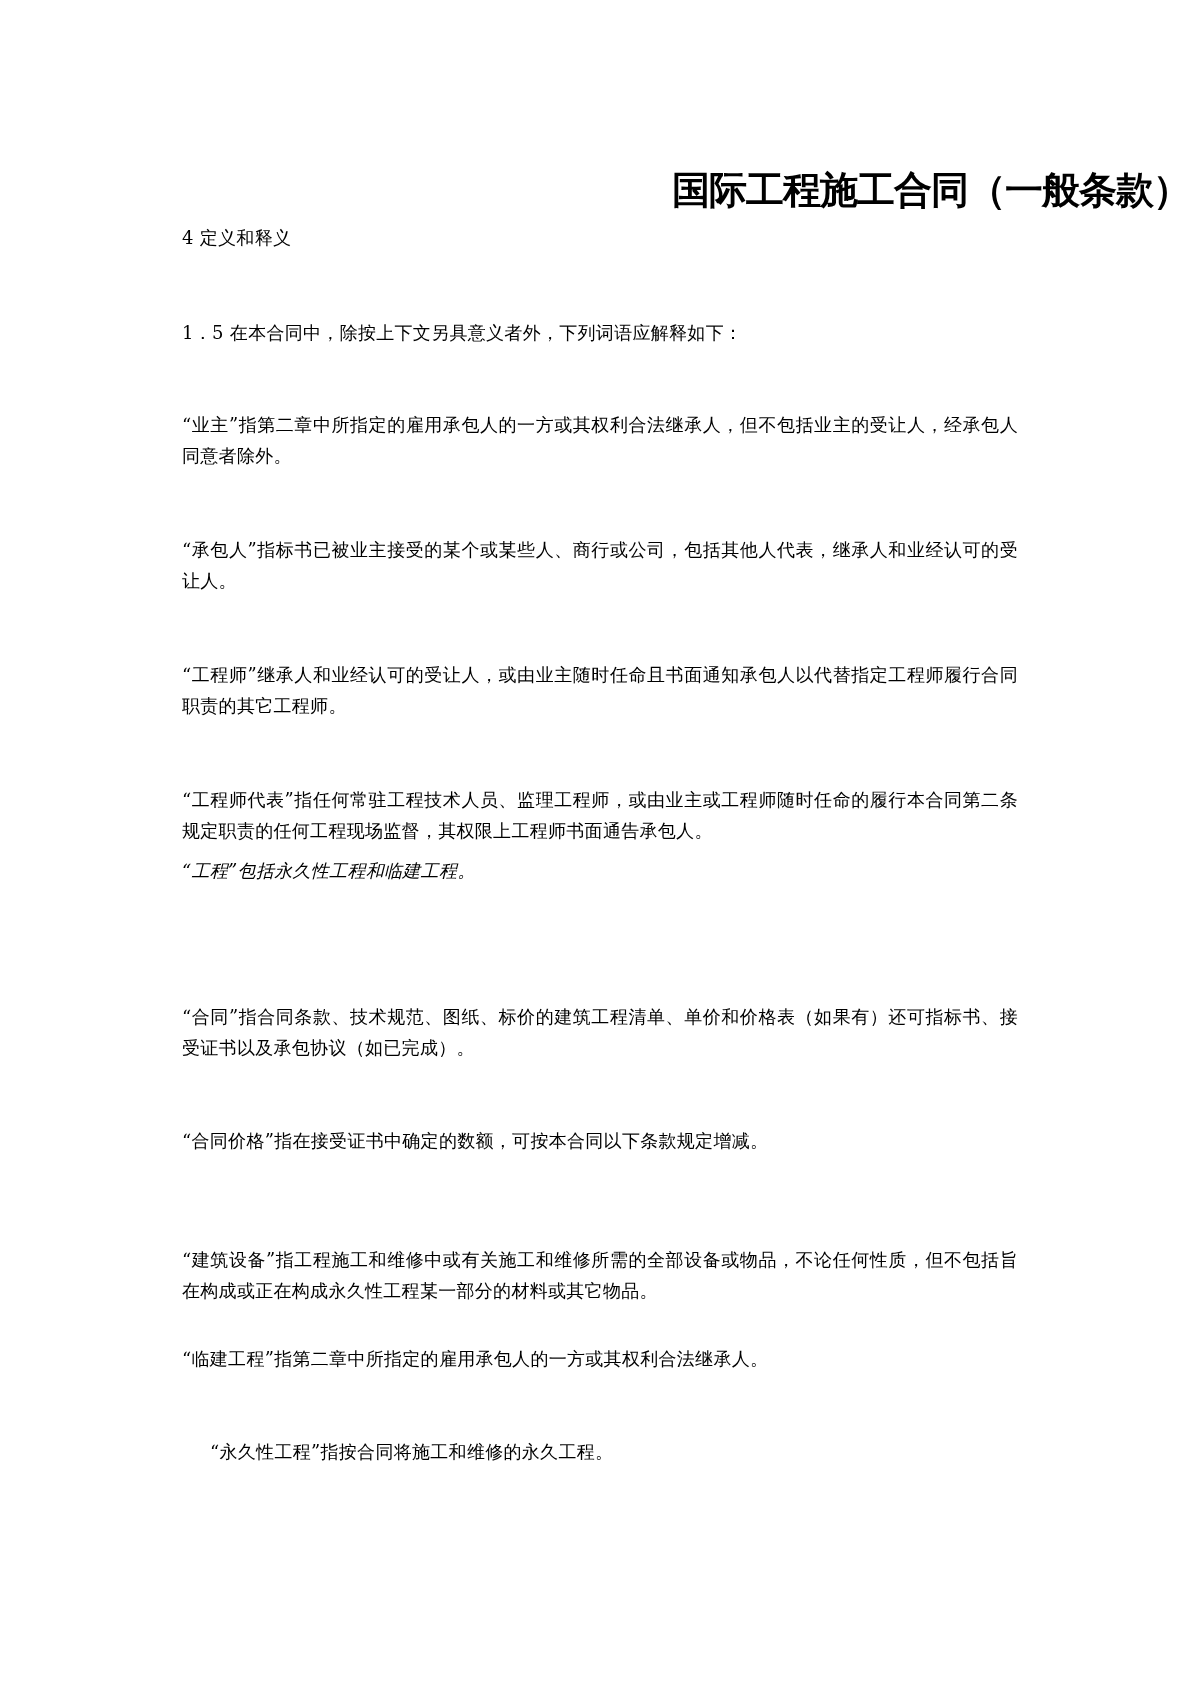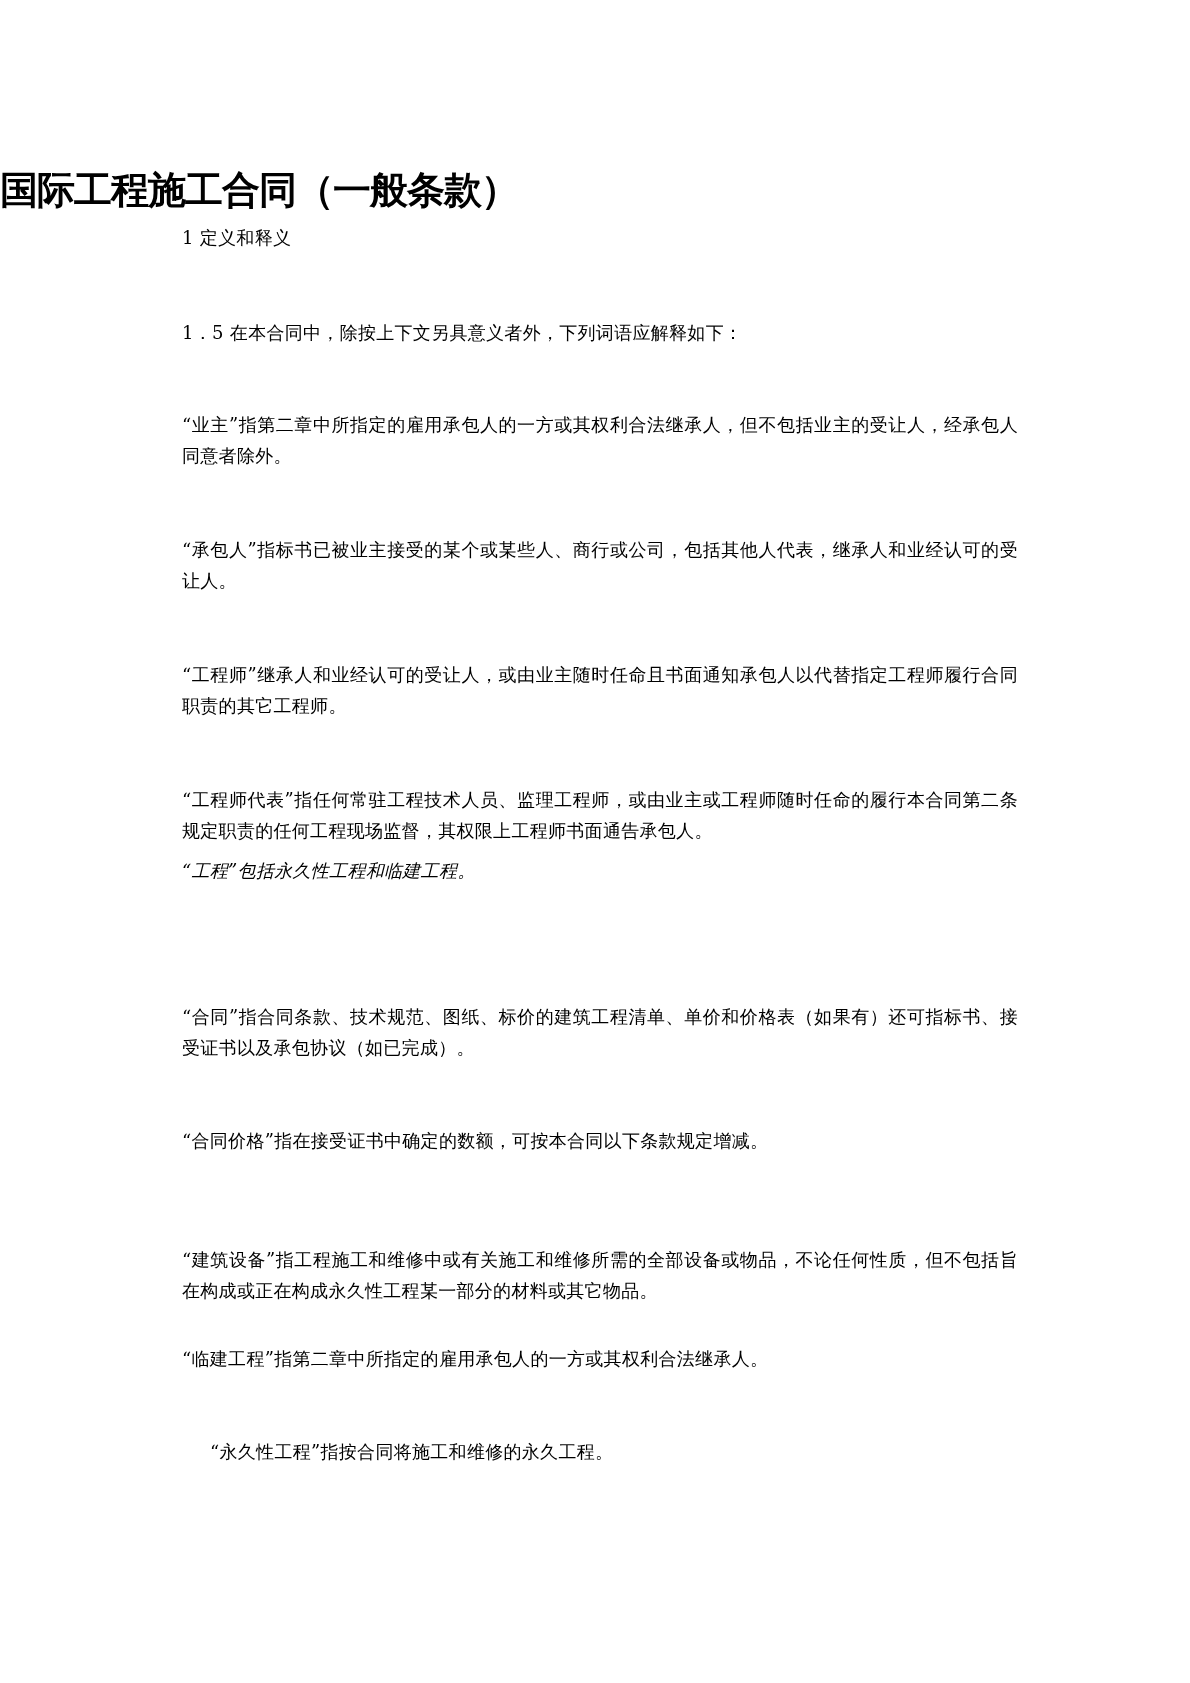--- a/index.html
+++ b/index.html
@@ -20,21 +20,21 @@
       left: 0;
       top: 0;
       width: 1190px;
       height: 1683px;
     }
     .title {
       position: absolute;
       left: 0;
       top: 166px;
       width: 1190px;
-      text-align: left;
+      text-align: right;
       font-size: 38px;
       line-height: 48px;
       font-weight: bold;
       letter-spacing: -1px;
       margin: 0;
     }
     .para {
       position: absolute;
       left: 182px;
       width: 836px;
@@ -44,21 +44,21 @@
       text-align: justify;
       letter-spacing: 0.3px;
     }
   </style>
 </head>
 <body>
 
 <div class="page">
   <h1 class="title">国际工程施工合同（一般条款）</h1>
 
-  <p class="para" style="top:222px;">1 定义和释义</p>
+  <p class="para" style="top:222px;">4 定义和释义</p>
 
   <p class="para" style="top:317px;">1．5 在本合同中，除按上下文另具意义者外，下列词语应解释如下：</p>
 
   <p class="para" style="top:409px;">“业主”指第二章中所指定的雇用承包人的一方或其权利合法继承人，但不包括业主的受让人，经承包人同意者除外。</p>
 
   <p class="para" style="top:534px;">“承包人”指标书已被业主接受的某个或某些人、商行或公司，包括其他人代表，继承人和业经认可的受让人。</p>
 
   <p class="para" style="top:659px;">“工程师”继承人和业经认可的受让人，或由业主随时任命且书面通知承包人以代替指定工程师履行合同职责的其它工程师。</p>
 
   <p class="para" style="top:784px;">“工程师代表”指任何常驻工程技术人员、监理工程师，或由业主或工程师随时任命的履行本合同第二条规定职责的任何工程现场监督，其权限上工程师书面通告承包人。</p>

